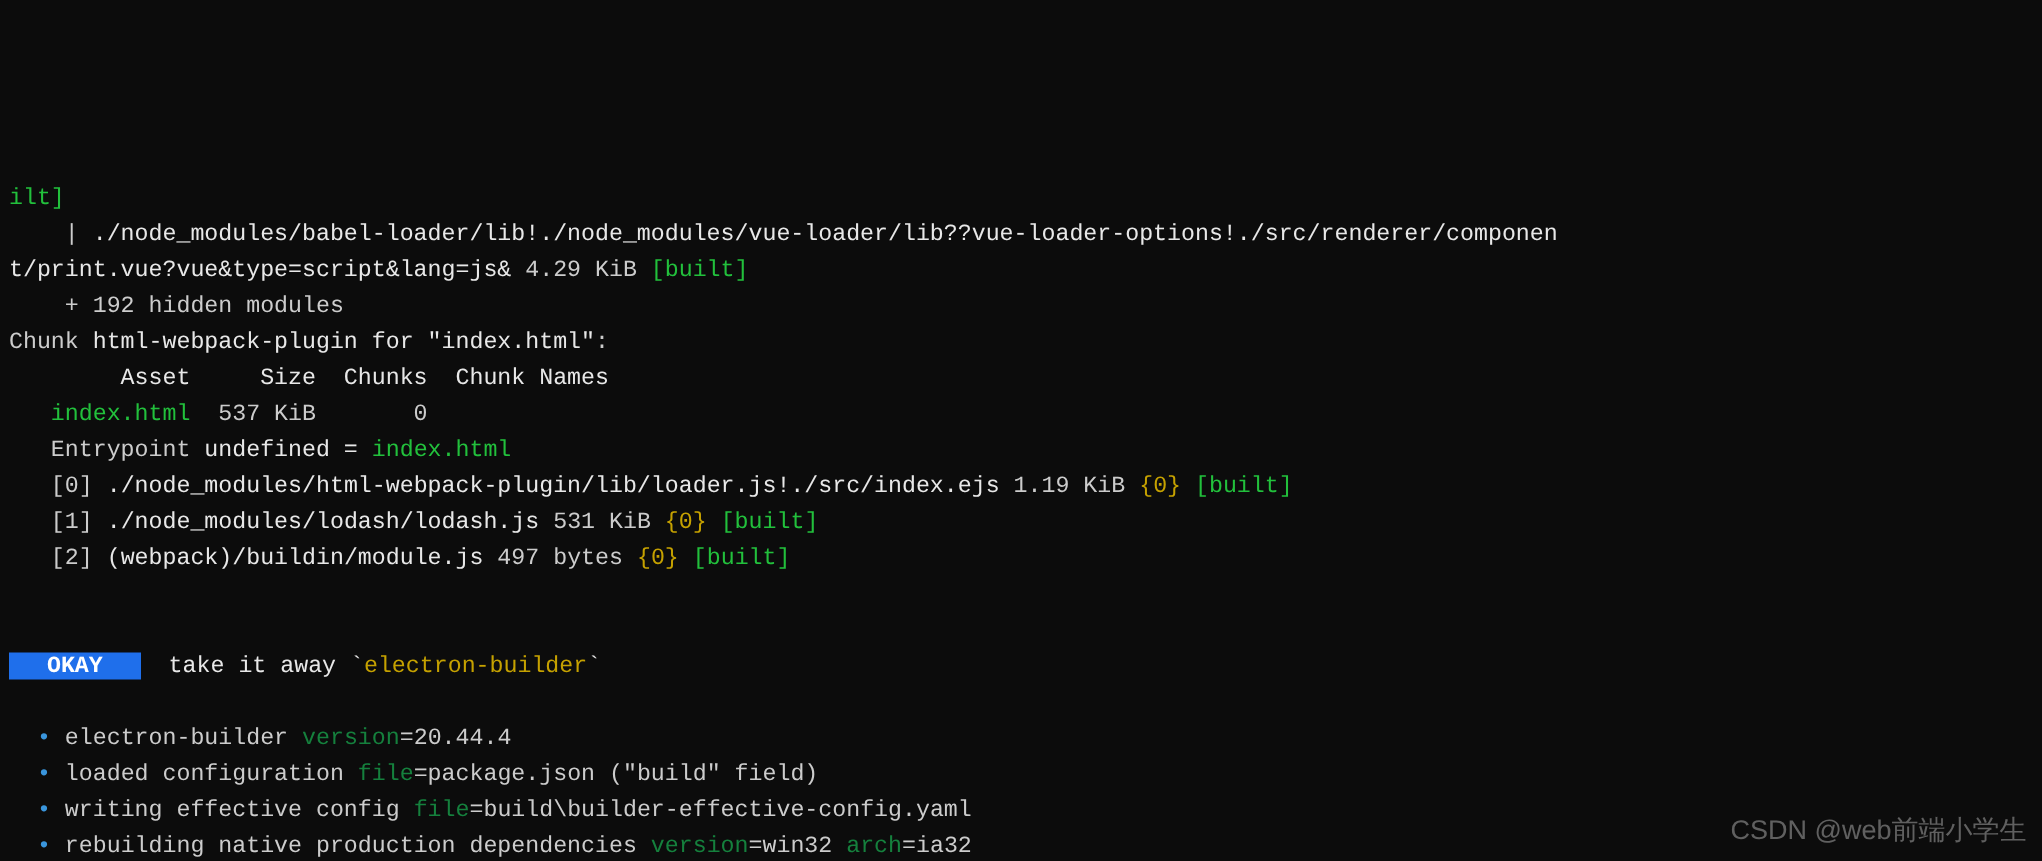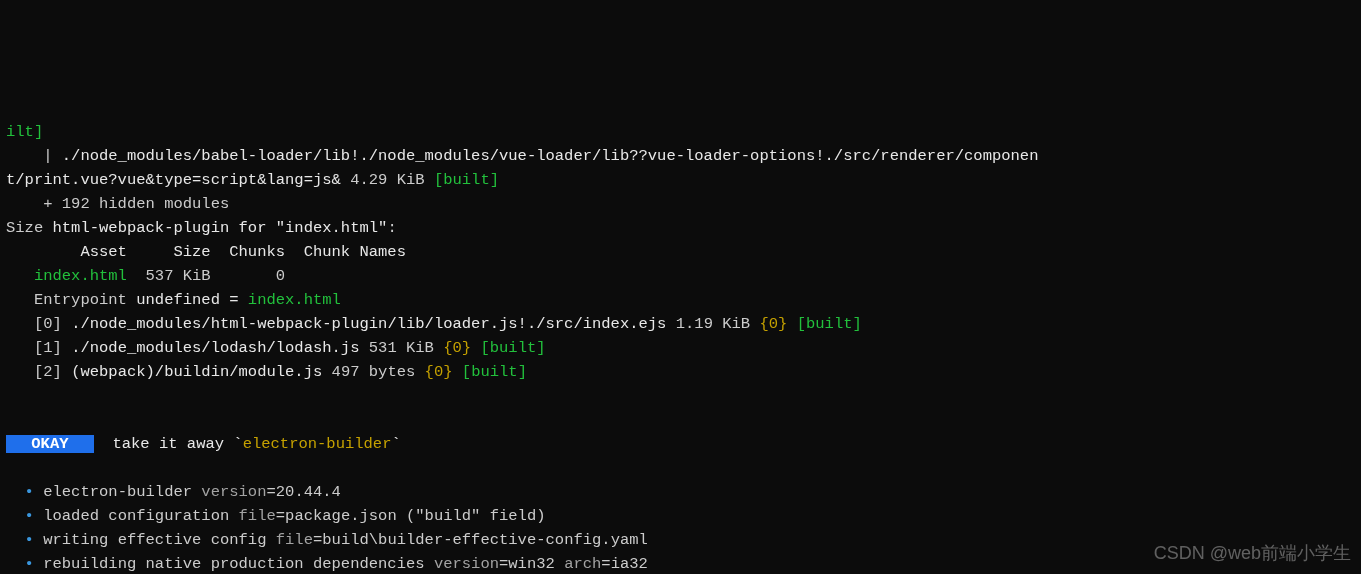--- a/index.html
+++ b/index.html
@@ -11,21 +11,21 @@
     line-height:1.55;
     width:1361px;
     height:574px;
     overflow:hidden;
     white-space:pre;
     position:relative;
   }
   .term{padding:0 6px}
   .g{color:#22c03c}
   .y{color:#c5a100}
-  .c{color:#a3a3a3}
+  .c{color:#15803d}
   .w{color:#e8e8e8}
   .bold{font-weight:normal}
   .okay{
     background:#1f6feb;
     color:#ffffff;
     padding:0 16px;
     font-weight:bold;
   }
   .bul{color:#3a96dd}
   .watermark{
@@ -41,21 +41,21 @@
 </head>
 <body>
 
 
 
 <div class="term">
 <span class="g">ilt]</span>
 <span>    | </span><span class="w bold">./node_modules/babel-loader/lib!./node_modules/vue-loader/lib??vue-loader-options!./src/renderer/componen</span>
 <span class="w bold">t/print.vue?vue&amp;type=script&amp;lang=js&amp;</span><span> 4.29 KiB </span><span class="g">[built]</span>
 <span>    + 192 hidden modules</span>
-<span>Size </span><span class="w bold">html-webpack-plugin for "index.html"</span><span>:</span>
+<span>Chunk </span><span class="w bold">html-webpack-plugin for "index.html"</span><span>:</span>
 <span class="w bold">        Asset     Size  Chunks  Chunk Names</span>
 <span class="g bold">   index.html</span><span>  537 KiB       0</span>
 <span>   Entrypoint </span><span class="w bold">undefined = </span><span class="g bold">index.html</span>
 <span>   [0] </span><span class="w bold">./node_modules/html-webpack-plugin/lib/loader.js!./src/index.ejs</span><span> 1.19 KiB </span><span class="y bold">{</span><span class="y">0</span><span class="y bold">}</span><span class="g"> [built]</span>
 <span>   [1] </span><span class="w bold">./node_modules/lodash/lodash.js</span><span> 531 KiB </span><span class="y bold">{</span><span class="y">0</span><span class="y bold">}</span><span class="g"> [built]</span>
 <span>   [2] </span><span class="w bold">(webpack)/buildin/module.js</span><span> 497 bytes </span><span class="y bold">{</span><span class="y">0</span><span class="y bold">}</span><span class="g"> [built]</span>
 
 
 <span class="okay"> OKAY </span><span class="w">  take it away `</span><span class="y">electron-builder</span><span class="w">`</span>
 

